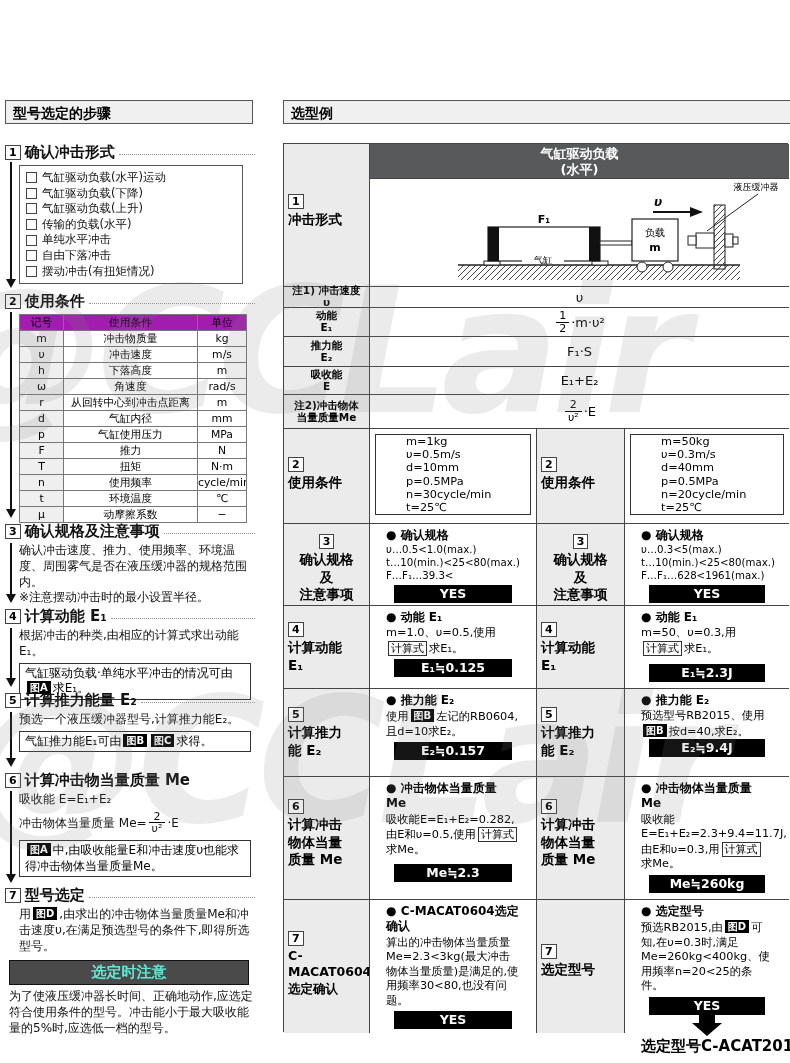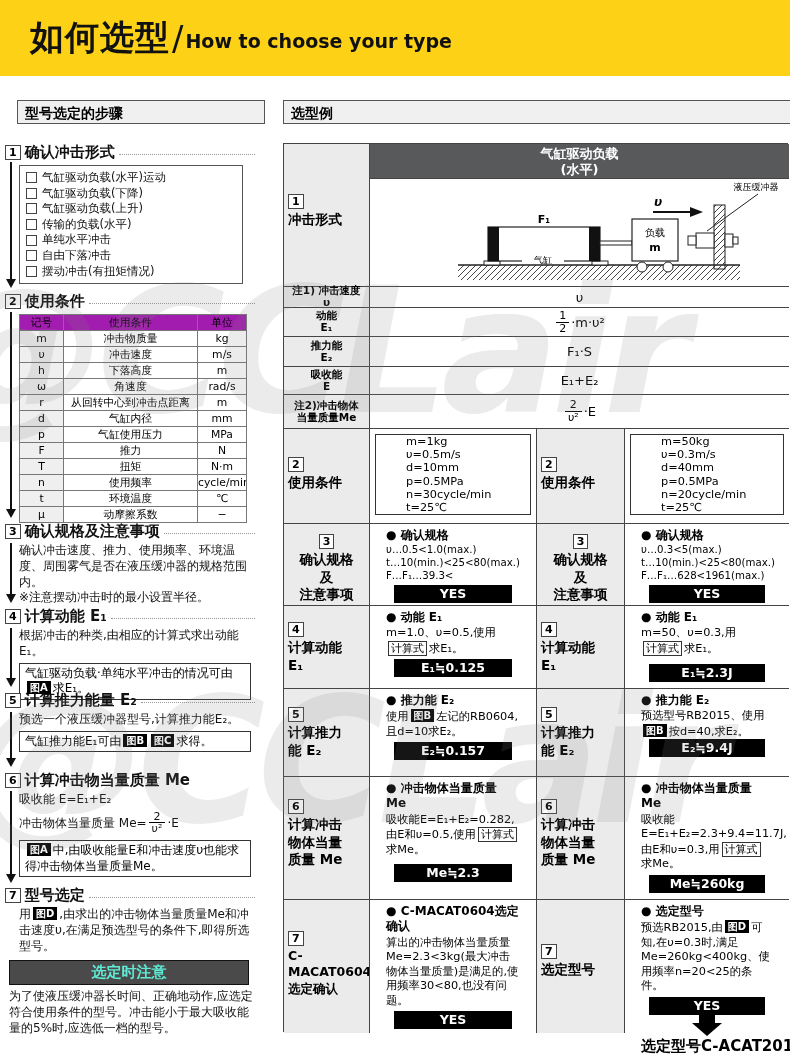--- a/index.html
+++ b/index.html
@@ -9,21 +9,21 @@
   
   .band{position:absolute;left:0;top:0;width:790px;height:76px;background:#FDD116;
         display:flex;align-items:center;padding-left:30px;box-sizing:border-box;}
   .band .zh{font-size:34px;font-weight:bold;color:#111;letter-spacing:1px;}
   .band .slash{font-size:34px;font-weight:400;color:#111;margin:0 2px;}
   .band .en{font-size:19px;font-weight:bold;color:#111;position:relative;top:3px;}
 
   
   .phead{position:absolute;top:100px;height:24px;line-height:24px;background:#f0f0f0;
          border:1px solid #555;font-size:14px;font-weight:bold;padding-left:7px;box-sizing:border-box;}
-  .phead.l{left:17px;width:248px;}
+  .phead.l{left:5px;width:248px;}
   .phead.r{left:283px;width:520px;}
 
   
   .wm{position:absolute;font-size:175px;font-weight:bold;font-style:italic;
       color:rgba(130,130,130,0.16);white-space:nowrap;pointer-events:none;z-index:4;letter-spacing:-8px;}
 
   
   .lsec{position:absolute;left:5px;width:250px;z-index:2;}
   .lhead{display:flex;align-items:center;gap:4px;}
   .numbox{display:inline-block;border:1px solid #444;background:#fff;font-size:11px;font-weight:bold;
@@ -90,25 +90,20 @@
   .dnarrow .stem{width:16px;height:8px;background:#000;}
   .dnarrow .tri{width:0;height:0;border-left:15px solid transparent;border-right:15px solid transparent;
                 border-top:13px solid #000;}
   .final{font-weight:bold;font-size:15px;text-align:center;margin-top:1px;white-space:nowrap;}
 </style>
 </head>
 <body>
 
 <div id="page">
 
-  <div class="band">
-    <span class="zh">如何选型</span>
-    <span class="slash">/</span>
-    <span class="en">How to choose your type</span>
-  </div>
 
   <div class="wm" style="left:-70px;top:250px;">@CCLair</div>
   <div class="wm" style="left:-30px;top:660px;">@CCLair</div>
 
   <div class="phead l">型号选定的步骤</div>
   <div class="phead r">选型例</div>
 
   <div class="flow" style="top:162px;height:118px;"></div>
   <div class="flow" style="top:312px;height:198px;"></div>
   <div class="flow" style="top:543px;height:52px;"></div>

